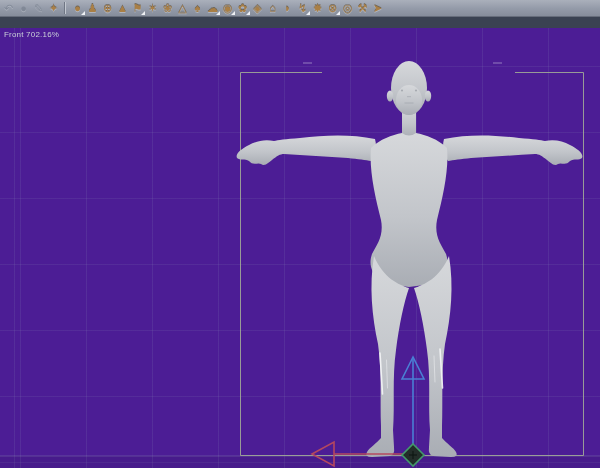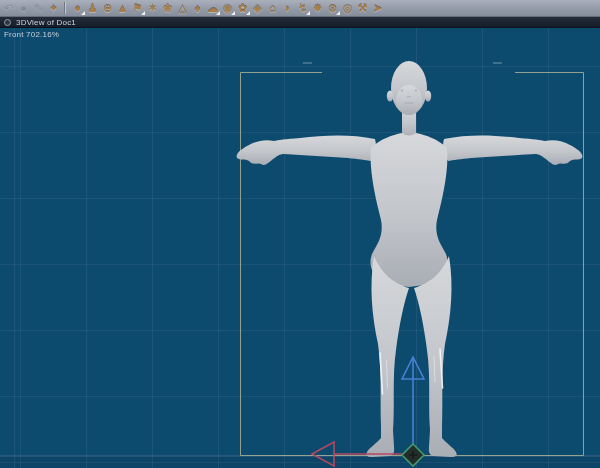--- a/index.html
+++ b/index.html
@@ -23,21 +23,21 @@
   
   .panel-header{position:absolute;left:0;top:17px;width:600px;height:11px;
     background:linear-gradient(#242c3a,#161d29);display:flex;align-items:center;
     border-bottom:1px solid #0c111a;box-sizing:border-box;}
   .hdr-icon{width:5px;height:5px;border:1px solid #97a0ad;border-radius:50%;
     margin:0 5px 0 4px;background:#2b3442;}
   .hdr-title{font-size:8px;color:#ccd2db;letter-spacing:.2px;}
 
   
   .viewport{position:absolute;left:0;top:28px;width:600px;height:440px;
-    background:#0c4a6e;}
+    background:#4c1d95;}
   .vgrid{position:absolute;inset:0;
     background-image:
       repeating-linear-gradient(to right, rgba(150,165,190,.13) 0 1px, transparent 1px 66px),
       repeating-linear-gradient(to bottom, rgba(150,165,190,.11) 0 1px, transparent 1px 66px);
     background-position:20px 38px;}
   .below-ground{position:absolute;left:0;top:428px;width:600px;height:12px;
     background:rgba(10,14,22,.08);}
   .vp-label{position:absolute;left:4px;top:2px;font-size:8px;color:#c9cfd8;
     letter-spacing:.2px;white-space:nowrap;}
   .scene{position:absolute;left:0;top:0;}
@@ -69,24 +69,20 @@
       <span class="tool">⌂</span>
       <span class="tool">◗</span>
       <span class="tool dd">↯</span>
       <span class="tool">✸</span>
       <span class="tool dd">⊗</span>
       <span class="tool">◎</span>
       <span class="tool">⚒</span>
       <span class="tool">➤</span>
     </div>
 
-  <div class="panel-header">
-    <span class="hdr-icon"></span>
-    <span class="hdr-title">3DView of Doc1</span>
-  </div>
 
   <div class="viewport">
     <div class="vgrid"></div>
     <div class="below-ground"></div>
 
     <svg class="scene" width="600" height="440" viewBox="0 0 600 440">
       <defs>
         <linearGradient id="bodyGrad" x1="0" y1="0" x2="0" y2="1">
           <stop offset="0" stop-color="#d6d8db"></stop>
           <stop offset="0.55" stop-color="#c2c5ca"></stop>

